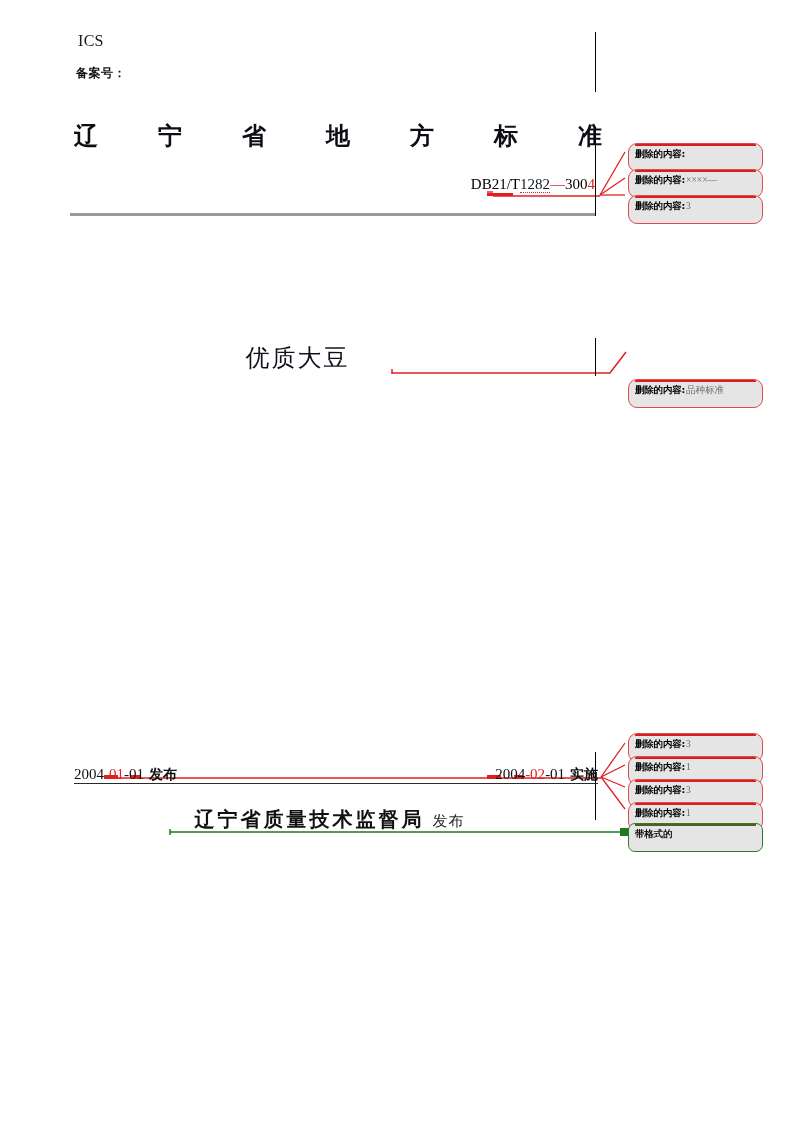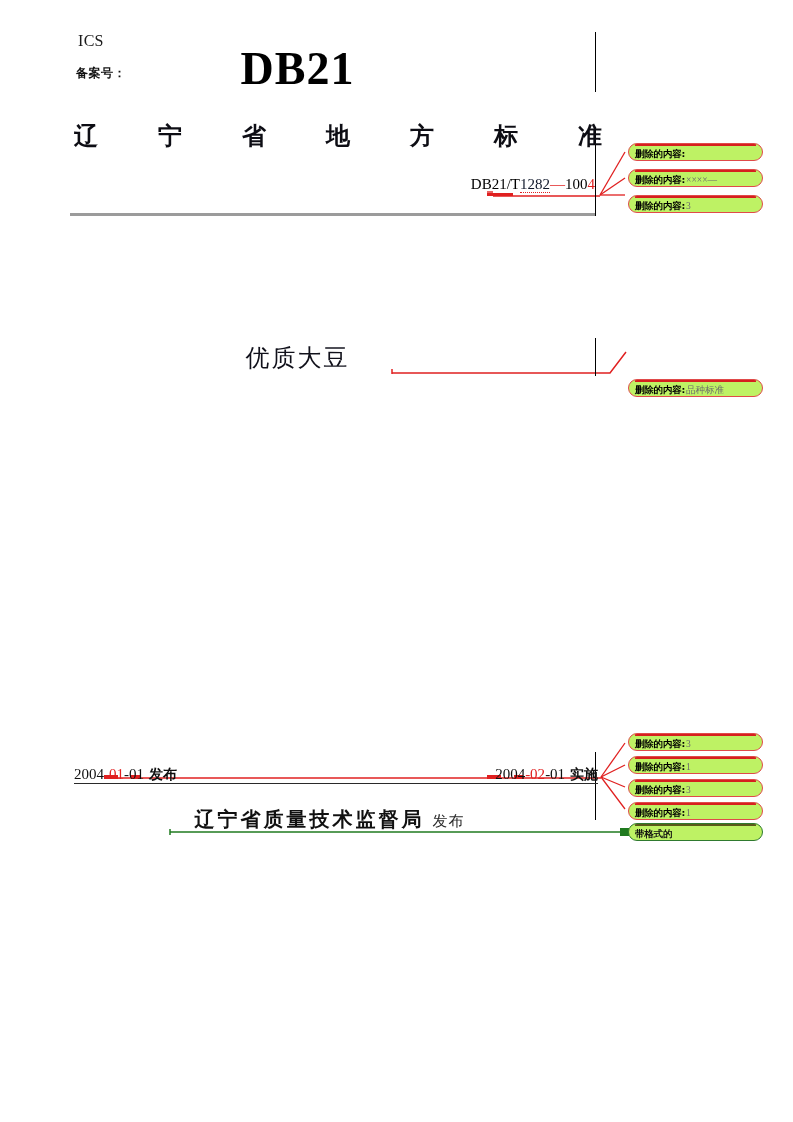--- a/index.html
+++ b/index.html
@@ -163,26 +163,26 @@
     font-weight: 400;
     color: #2a2a2a;
     margin-left: 8px;
     letter-spacing: 1px;
   }
 
   
   .callout {
     position: absolute;
     box-sizing: border-box;
-    height: 18px;
+    height: 29px;
     line-height: 19px;
     padding: 0 6px;
     border: 1px solid #e04a4a;
     border-radius: 9px;
-    background: #bef264;
+    background: #e5e5e5;
     font-size: 9px;
     white-space: nowrap;
     overflow: hidden;
   }
   .callout::before {
     content: "";
     position: absolute;
     left: 6px;
     right: 6px;
     top: 0;
@@ -269,34 +269,33 @@
   </svg>
 
   <div class="changebar" style="top:32px;height:60px;"></div>
   <div class="changebar" style="top:128px;height:88px;"></div>
   <div class="changebar" style="top:338px;height:38px;"></div>
   <div class="changebar" style="top:752px;height:68px;"></div>
 
   <div class="ics">ICS</div>
   <div class="filing-no">备案号：</div>
 
-  <div class="db-logo">DB21</div>
 
   <div class="province-std">
     <span>辽</span>
     <span>宁</span>
     <span>省</span>
     <span>地</span>
     <span>方</span>
     <span>标</span>
     <span>准</span>
   </div>
 
   <div class="std-number">
-    <span>DB21/T</span><span class="ins">1282</span><span class="ins2">—</span><span>100</span><span class="ins2">4</span>
+    <span>DB21/T</span><span class="ins">1282</span><span class="ins2">—</span><span>300</span><span class="ins2">4</span>
   </div>
 
   <div class="rule-thick"></div>
 
   <div class="doc-title">优质大豆</div>
 
   <div class="date-line">
     <div>
       <span class="dnum">2004</span><span class="dnum red">-01</span><span class="dnum">-01</span>
       <span>发布</span>
@@ -337,17 +336,17 @@
   </div>
 
   <div class="callout" style="left:628px;top:779px;width:135px;">
     <span class="lbl">删除的内容:</span><span class="val">3</span>
   </div>
 
   <div class="callout" style="left:628px;top:802px;width:135px;">
     <span class="lbl">删除的内容:</span><span class="val">1</span>
   </div>
 
-  <div class="callout fmt" style="left:628px;top:823px;width:135px;">
+  <div class="callout fmt" style="left:628px;top:823px;width:135px;border-radius:7px;">
     <span class="lbl">带格式的</span><span class="val"></span>
   </div>
 
 </div>
 
 </body></html>

